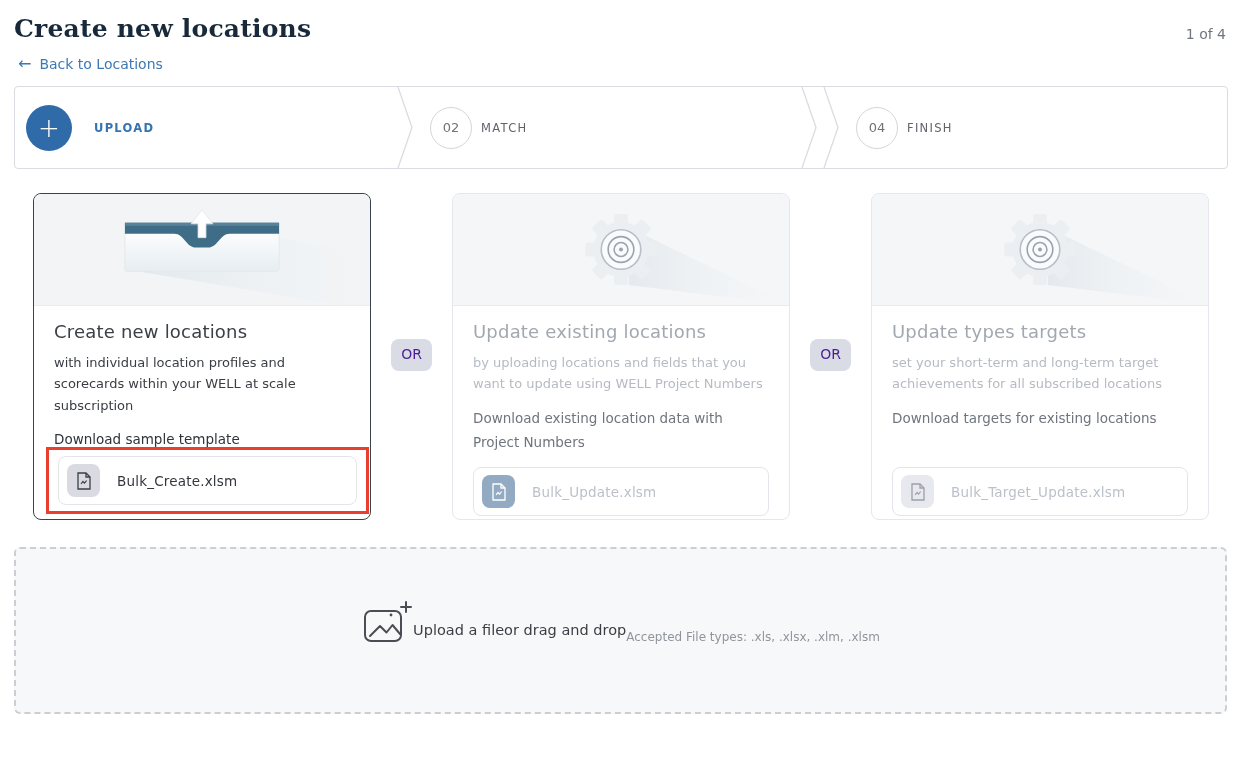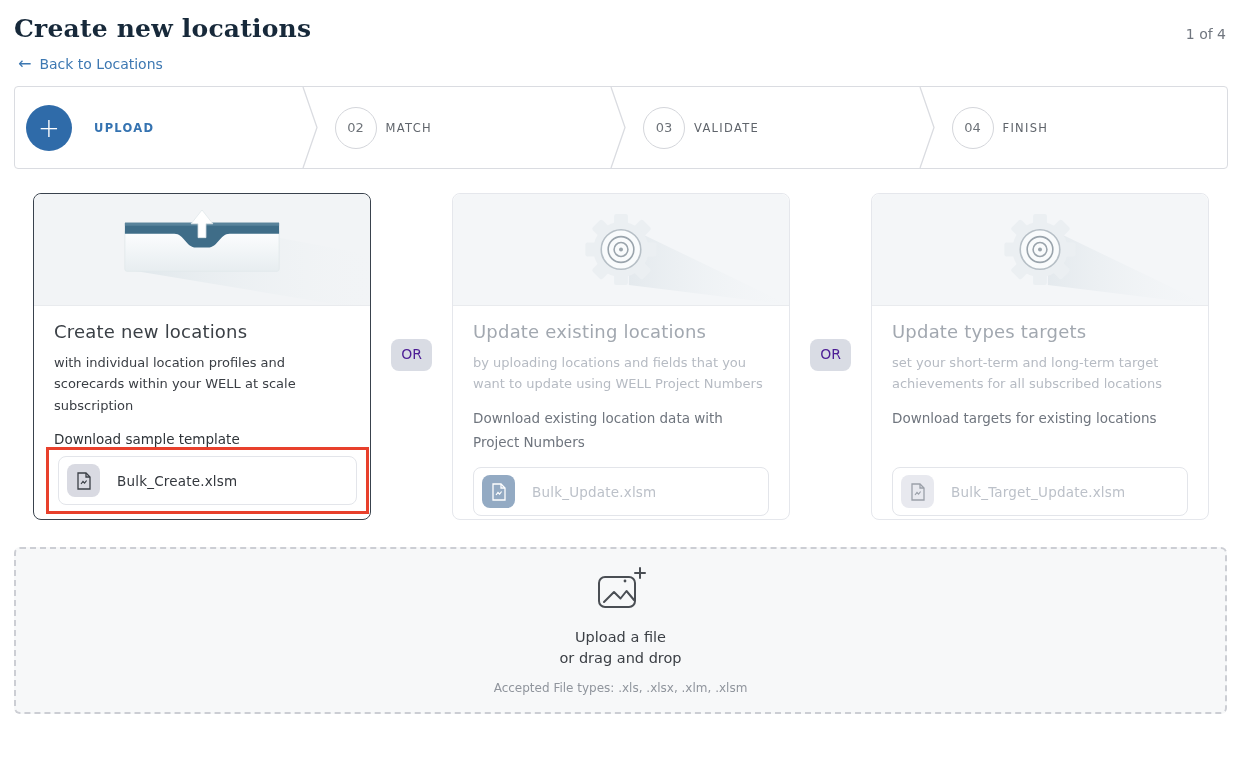--- a/index.html
+++ b/index.html
@@ -62,21 +62,21 @@
   .chip-pin { position:absolute; left:20px; right:20px; bottom:3px; }
   .red-outline { position:absolute; left:12px; right:1px; bottom:5px;
                  border:3px solid #e8402c; padding:6px 9px; background:transparent; }
 
   .or-wrap { flex:none; width:81px; display:flex; justify-content:center; }
   .or-badge { margin-top:146px; background:#d9dce4; color:#4c1d95; font-size:14px;
               padding:6px 10px; border-radius:8px; line-height:1.4; }
 
   
   .dropzone { margin:27px 1px 0 0; height:167px; border:2px dashed #ccced4; border-radius:6px;
-              background:#f7f8f9; display:flex; flex-direction:column; align-items:center;
+              background:#f7f8f9; display:flex; flex-direction:row; align-items:center;
               justify-content:center; cursor:pointer; }
   .dz-icon { margin-bottom:13px; }
   .dz-line { font-size:14.5px; color:#3b3f45; line-height:1.45; }
   .dz-accept { margin-top:12px; font-size:12px; color:#90959d; }
 </style>
 </head>
 <body>
 
 <div class="page">
 
@@ -102,24 +102,20 @@
         </svg>
     </div>
     <div class="step">
       <div class="step-circle">02</div>
       <div class="step-label">MATCH</div>
     </div>
     <div class="chev">
       <svg viewBox="0 0 22 81">
           <polyline points="1,0 15,40.5 1,81" fill="none" stroke="#dadce1" stroke-width="1.3"></polyline>
         </svg>
-    </div>
-    <div class="step">
-      <div class="step-circle">03</div>
-      <div class="step-label">VALIDATE</div>
     </div>
     <div class="chev">
       <svg viewBox="0 0 22 81">
           <polyline points="1,0 15,40.5 1,81" fill="none" stroke="#dadce1" stroke-width="1.3"></polyline>
         </svg>
     </div>
     <div class="step">
       <div class="step-circle">04</div>
       <div class="step-label">FINISH</div>
     </div>

